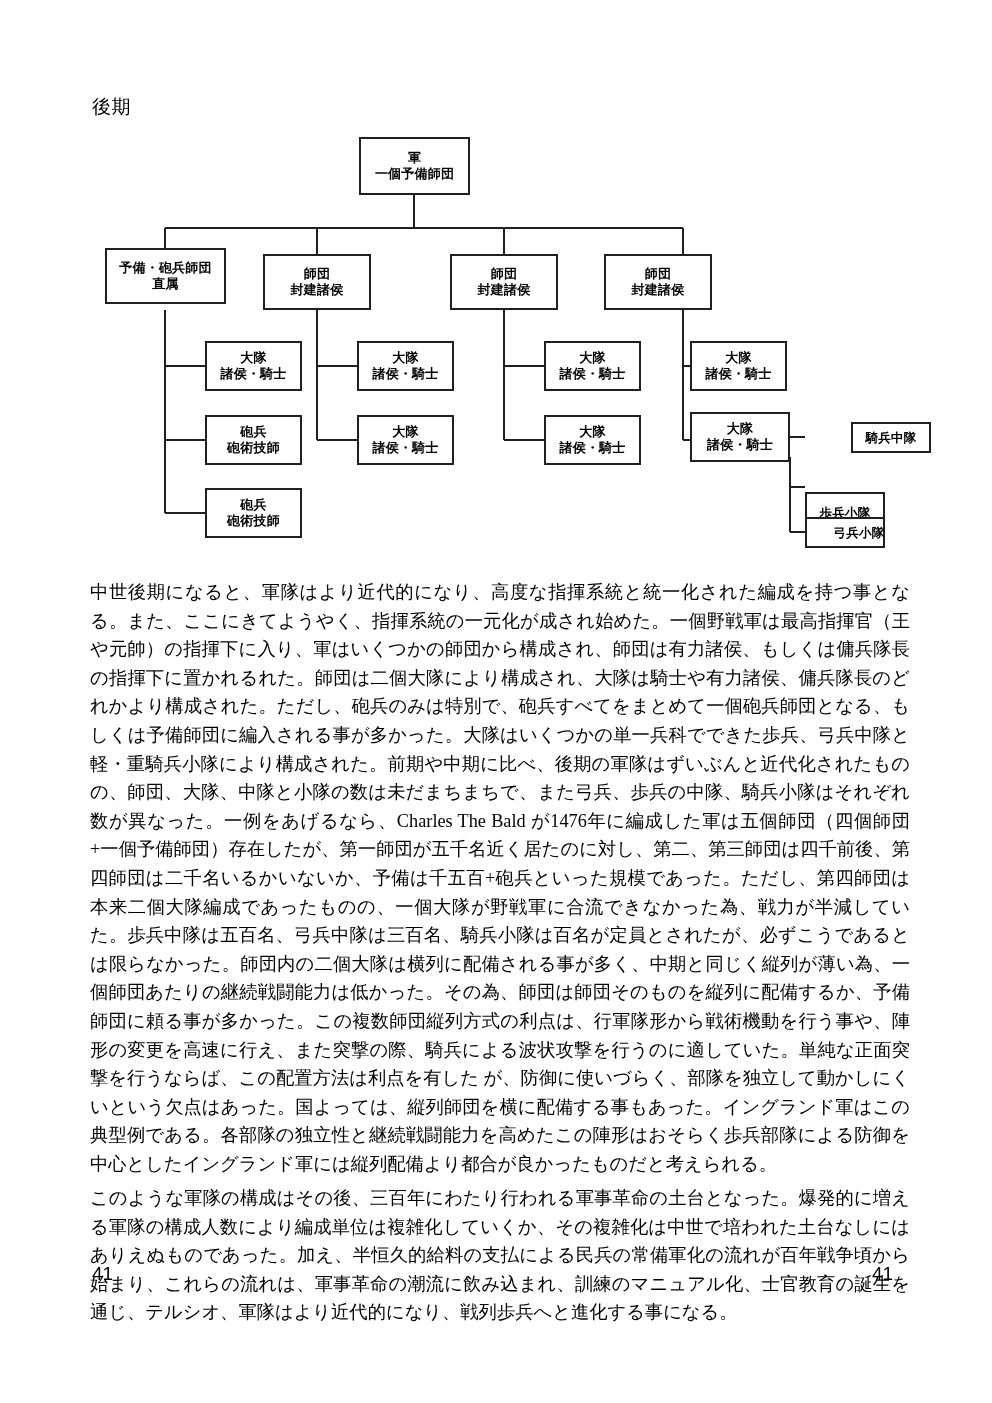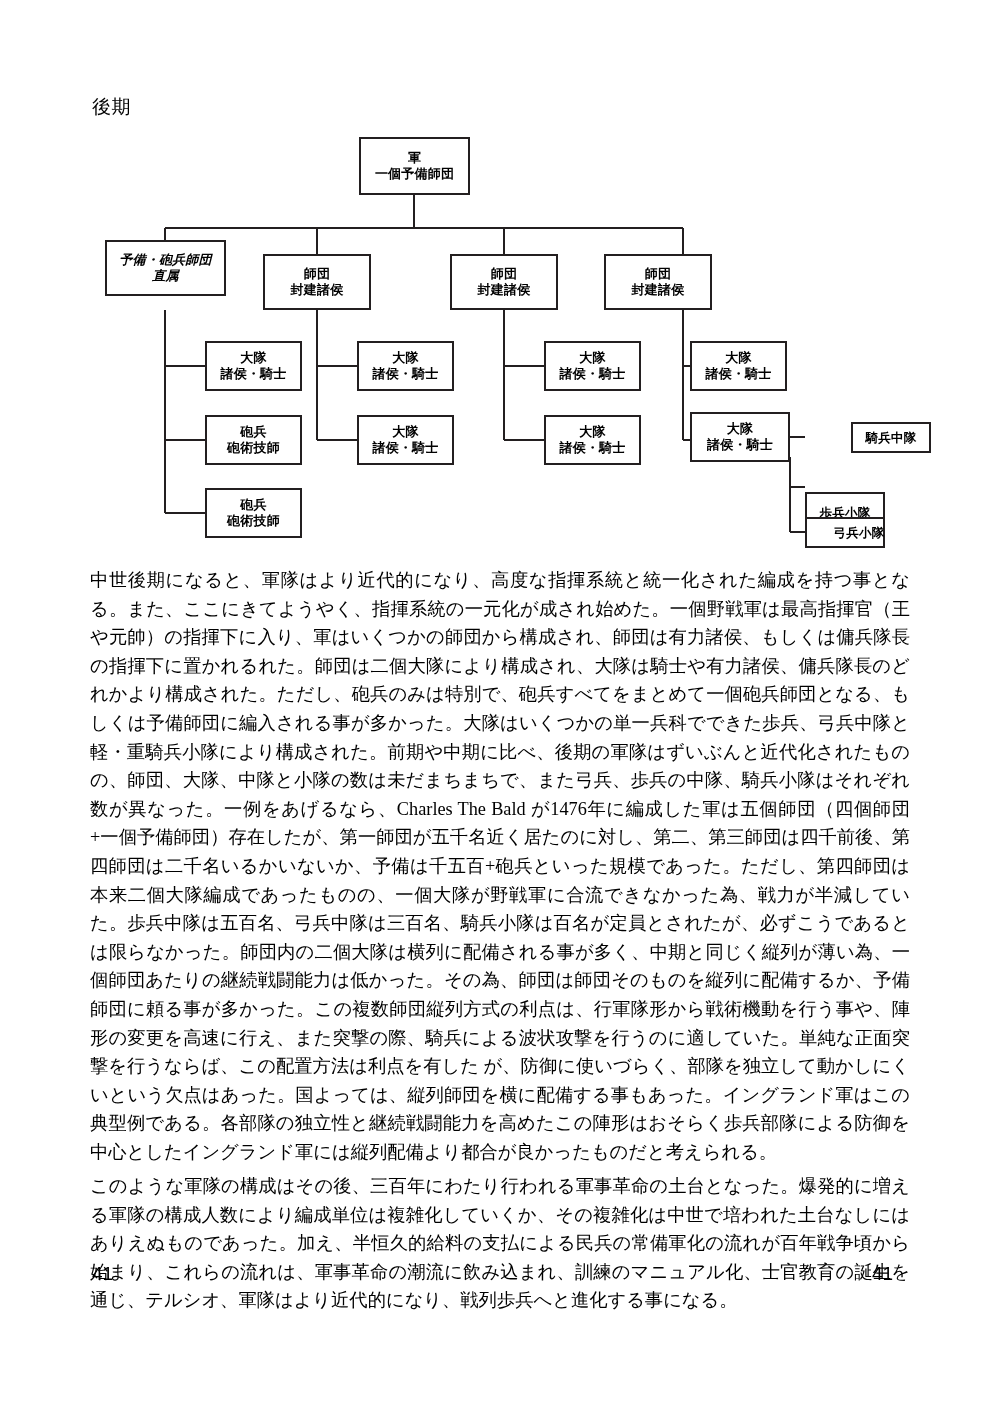--- a/index.html
+++ b/index.html
@@ -70,20 +70,21 @@
   .body-text {
     position: absolute;
     width: 820px;
     left: 90px;
     font-family: "Liberation Serif", "DejaVu Serif", serif;
     font-size: 18.3px;
     line-height: 28.6px;
     color: #000000;
     text-align: justify;
     text-justify: inter-character;
+    margin-top: 12px;
   }
   #para-1 { top: 566px; }
   #para-2 { top: 1172px; }
 
   .body-text p {
     margin: 0;
     text-align: justify;
     text-justify: inter-character;
   }
 
@@ -137,21 +138,21 @@
       <path d="M 790 487 L 805 487"></path>
       <path d="M 790 532 L 805 532"></path>
     </g>
   </svg>
 
   <div class="node" style="left:359px; top:137px; width:111px; height:58px;">
     <span class="ln">軍</span>
     <span class="ln">一個予備師団</span>
   </div>
 
-  <div class="node" style="left:105px; top:240px; width:121px; height:56px;font-style:italic;">
+  <div class="node" style="left:105px; top:248px; width:121px; height:56px;">
     <span class="ln">予備・砲兵師団</span>
     <span class="ln">直属</span>
   </div>
 
   <div class="node" style="left:263px; top:254px; width:108px; height:56px;">
     <span class="ln">師団</span>
     <span class="ln">封建諸侯</span>
   </div>
 
   <div class="node" style="left:450px; top:254px; width:108px; height:56px;">

